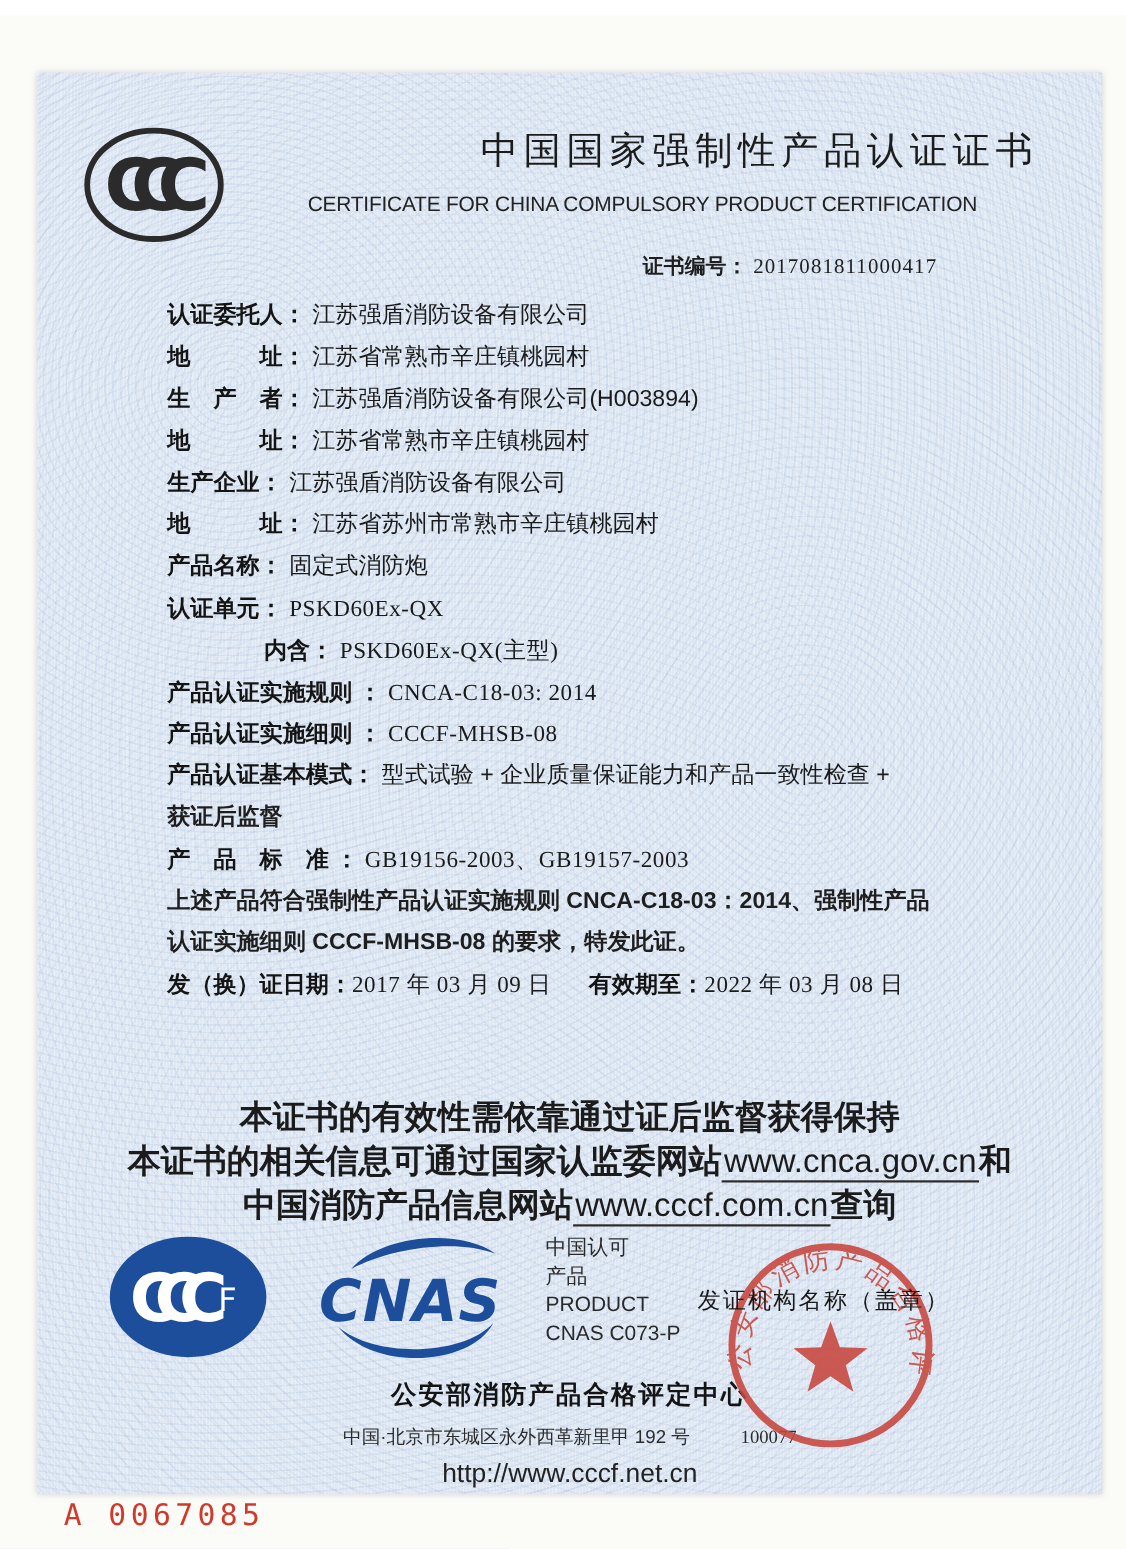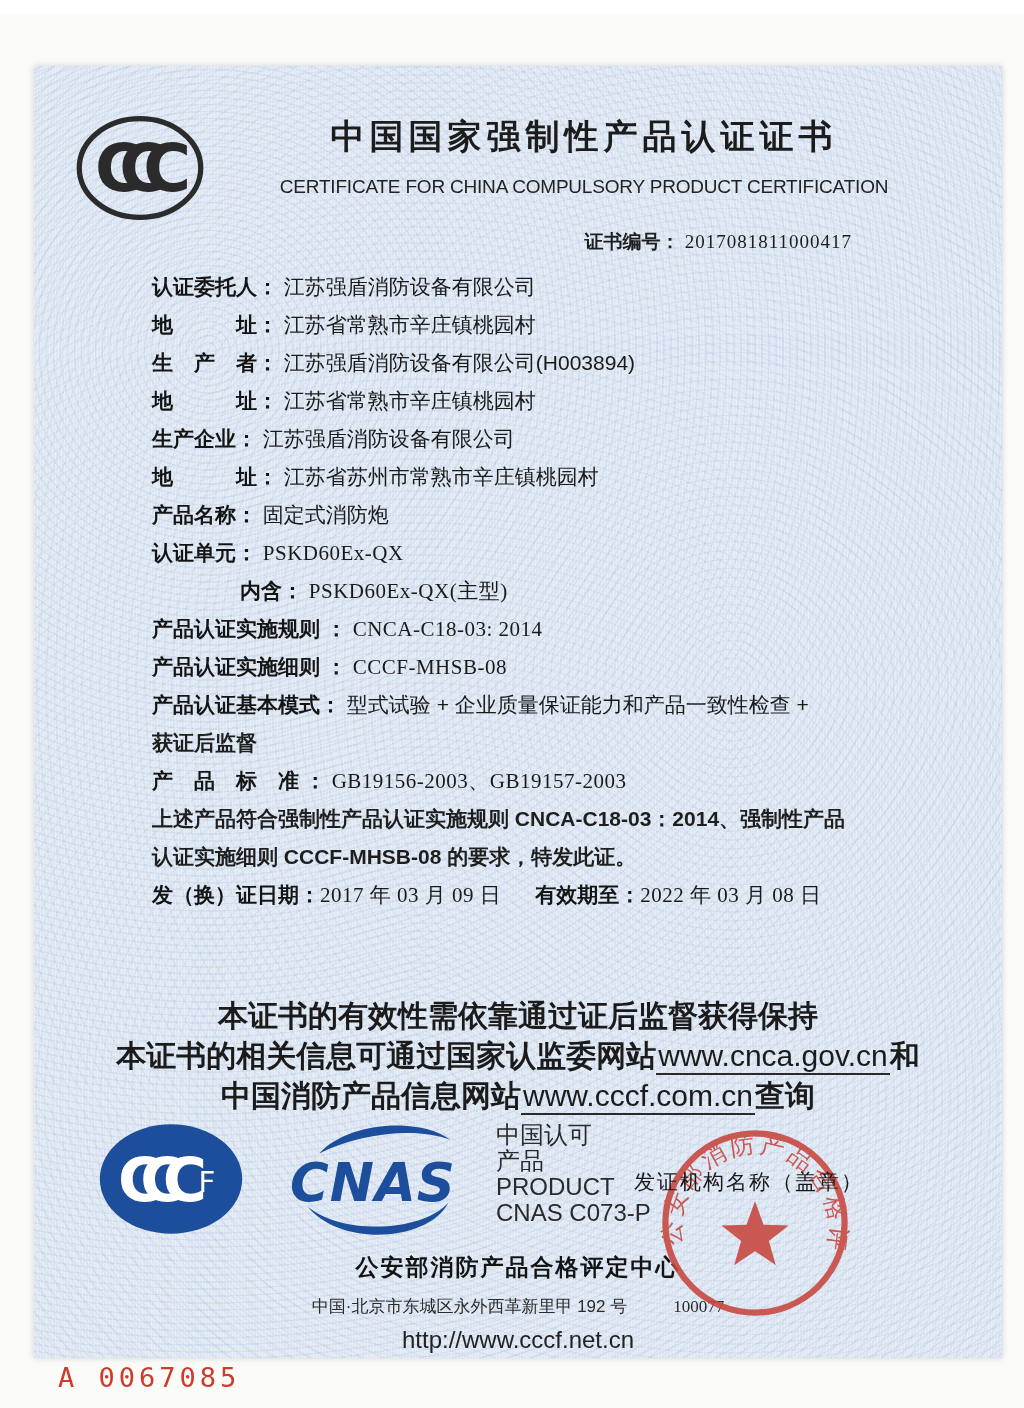--- a/index.html
+++ b/index.html
@@ -19,21 +19,21 @@
     background-image:
       repeating-radial-gradient(circle at 18% 22%, rgba(130,165,210,.14) 0 1.5px, rgba(255,255,255,0) 1.5px 7px),
       repeating-radial-gradient(circle at 72% 48%, rgba(150,140,200,.10) 0 1.5px, rgba(255,255,255,0) 1.5px 9px),
       repeating-radial-gradient(circle at 40% 80%, rgba(130,165,210,.10) 0 1.5px, rgba(255,255,255,0) 1.5px 8px),
       repeating-linear-gradient(90deg, rgba(255,255,255,.22) 0 1px, rgba(255,255,255,0) 1px 3px);
     box-shadow:0 0 6px rgba(120,130,150,.35);
   }
   
   .ccc-logo { position:absolute; left:40px; top:46px; width:132px; height:112px; }
   .title-block { position:absolute; left:190px; top:48px; width:720px; text-align:center; }
-  .title-cn { font-size:34px; font-weight:700; letter-spacing:5px; color:#1c1c1c; }
+  .title-cn { font-size:34px; font-weight:400; letter-spacing:5px; color:#1c1c1c;text-align:right; }
   .title-en { font-size:19px; font-weight:500; letter-spacing:-0.2px; margin-top:16px; color:#222; white-space:nowrap; }
   .cert-no-line { position:absolute; right:150px; top:163px; font-size:19px; white-space:nowrap; }
   .cert-no-line .lbl { font-weight:600; }
   .cert-no-line .num { font-family:"Liberation Serif", serif; letter-spacing:1px; }
   
   .rows { position:absolute; left:118px; top:202px; width:760px; }
   .row { height:38px; line-height:38px; font-size:21px; white-space:nowrap; }
   .row .lbl { font-weight:600; color:#141414; }
   .row .val { color:#1a1a1a; }
   .row .val.serif { font-family:"Liberation Serif", serif; letter-spacing:.5px; }
@@ -42,21 +42,21 @@
   .row.statement { font-weight:600; }
   .row.center-line { text-align:center; padding-right:120px; }
   .row .gap { display:inline-block; width:34px; }
   
   .notes { position:absolute; left:0; top:930px; width:100%; text-align:center; }
   .notes .note { font-size:30px; font-weight:600; line-height:40px; color:#1b1b1b; }
   .notes .url { font-family:"Liberation Sans", sans-serif; font-weight:500; border-bottom:2px solid #2b2b2b; padding:0 2px 1px 2px;text-align:center; }
   
   .cccf-logo { position:absolute; left:64px; top:1052px; width:146px; height:122px; }
   .cnas-logo { position:absolute; left:252px; top:1048px; width:186px; height:128px; }
-  .accred { position:absolute; left:462px; top:1056px; font-size:24px; line-height:26px; color:#2a2a2a; }
+  .accred { position:absolute; left:462px; top:1056px; font-size:19px; line-height:26px; color:#2a2a2a; }
   .stamp-label { position:absolute; left:600px; top:1102px; width:330px; font-size:21px; letter-spacing:2px; color:#181818; z-index:3; }
   .stamp { position:absolute; left:622px; top:1058px; width:198px; height:198px; z-index:2; opacity:.88; }
   
   .issuer { position:absolute; left:0; top:1186px; width:100%; text-align:center; }
   .issuer .name { font-size:23px; font-weight:700; letter-spacing:2px; color:#141414; }
   .issuer .addr { margin-top:12px; font-size:17px; color:#2b2b2b; }
   .issuer .addr .post { margin-left:46px; font-family:"Liberation Serif", serif; }
   .issuer .site { margin-top:8px; font-size:24px; font-family:Liberation Sans, sans-serif; color:#222; }
   
   .serial {

